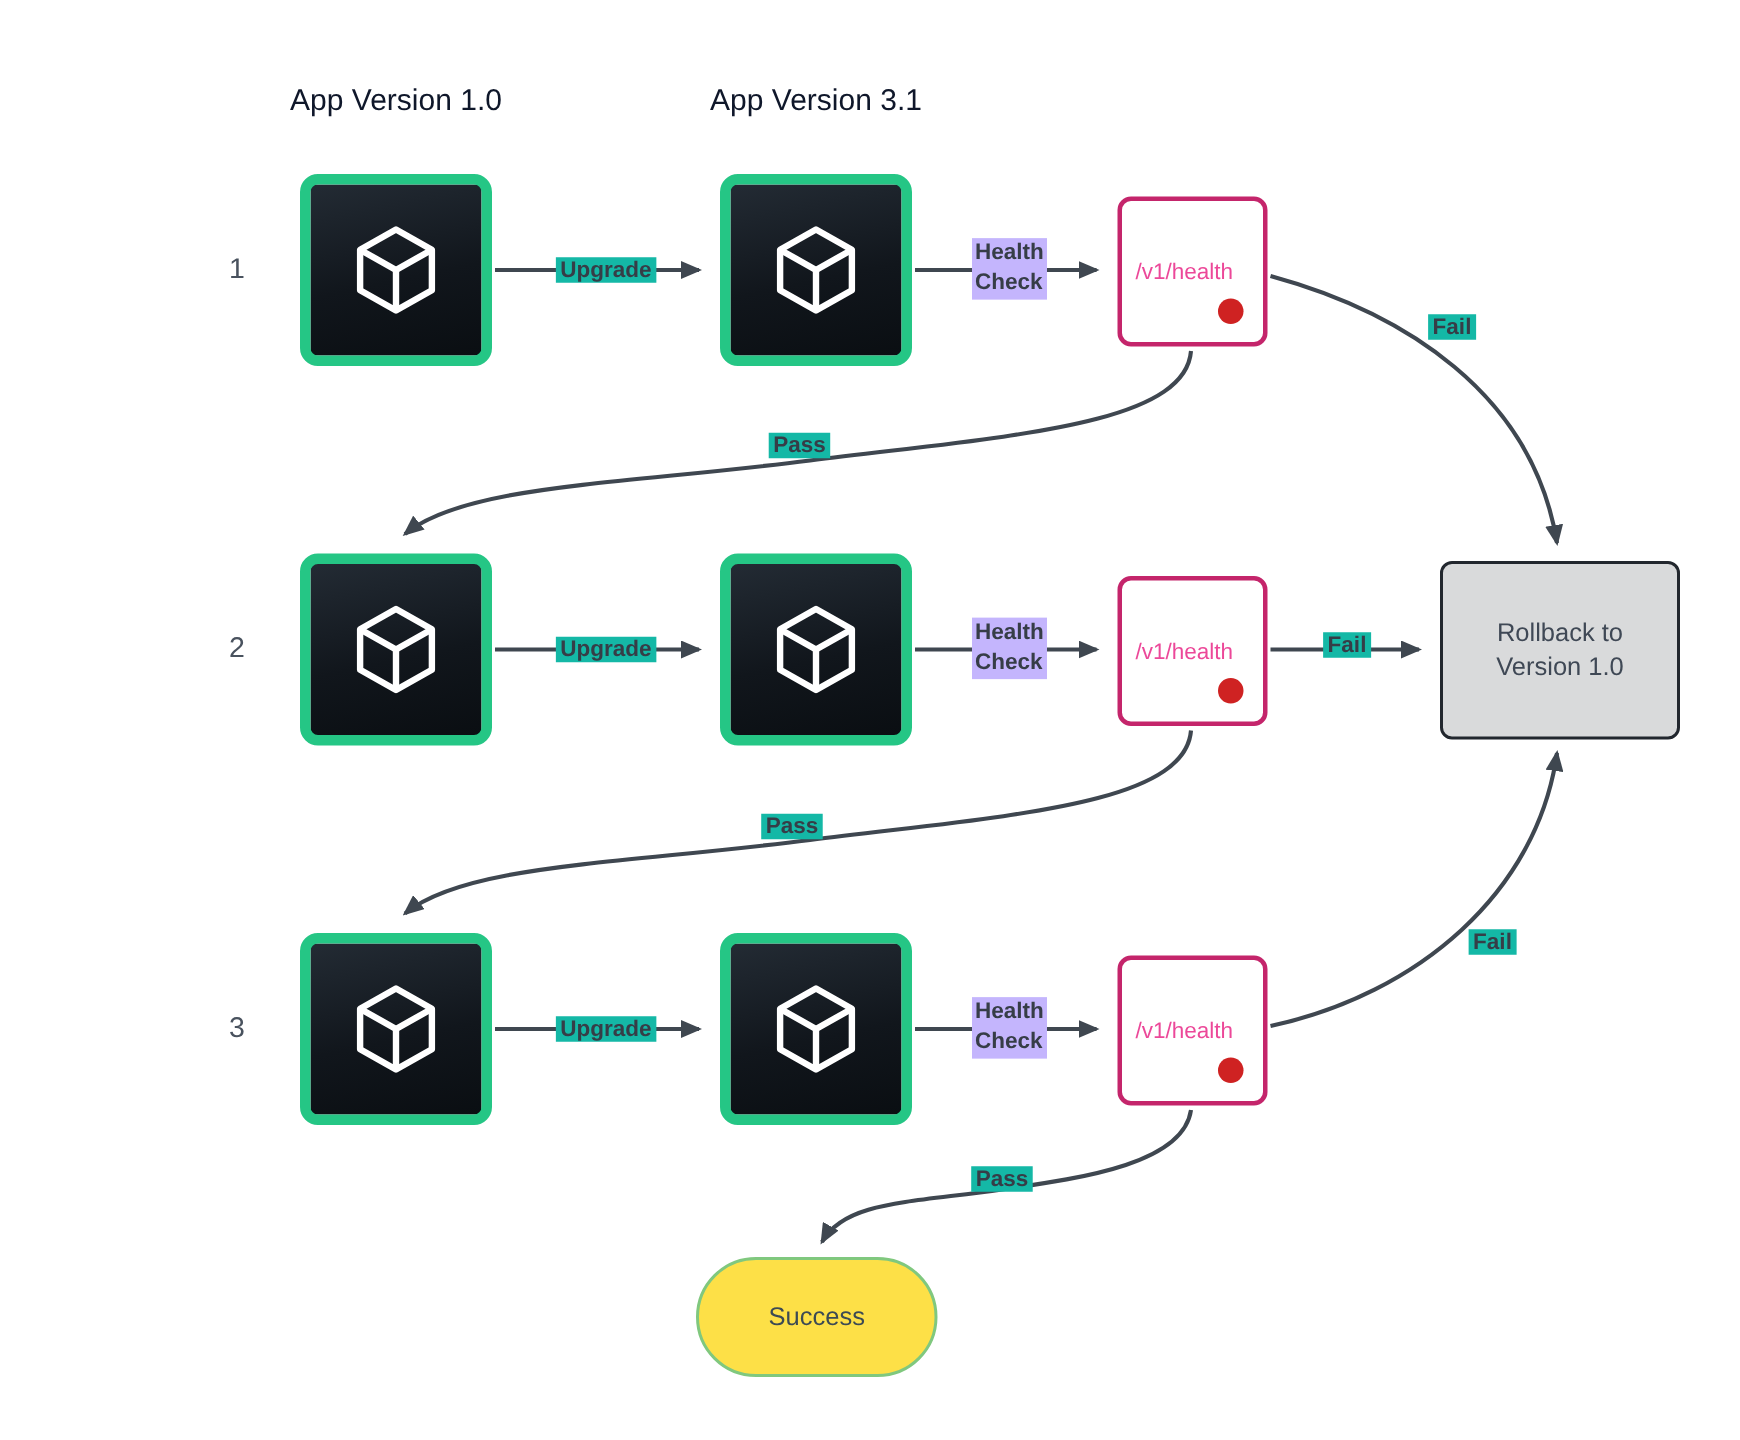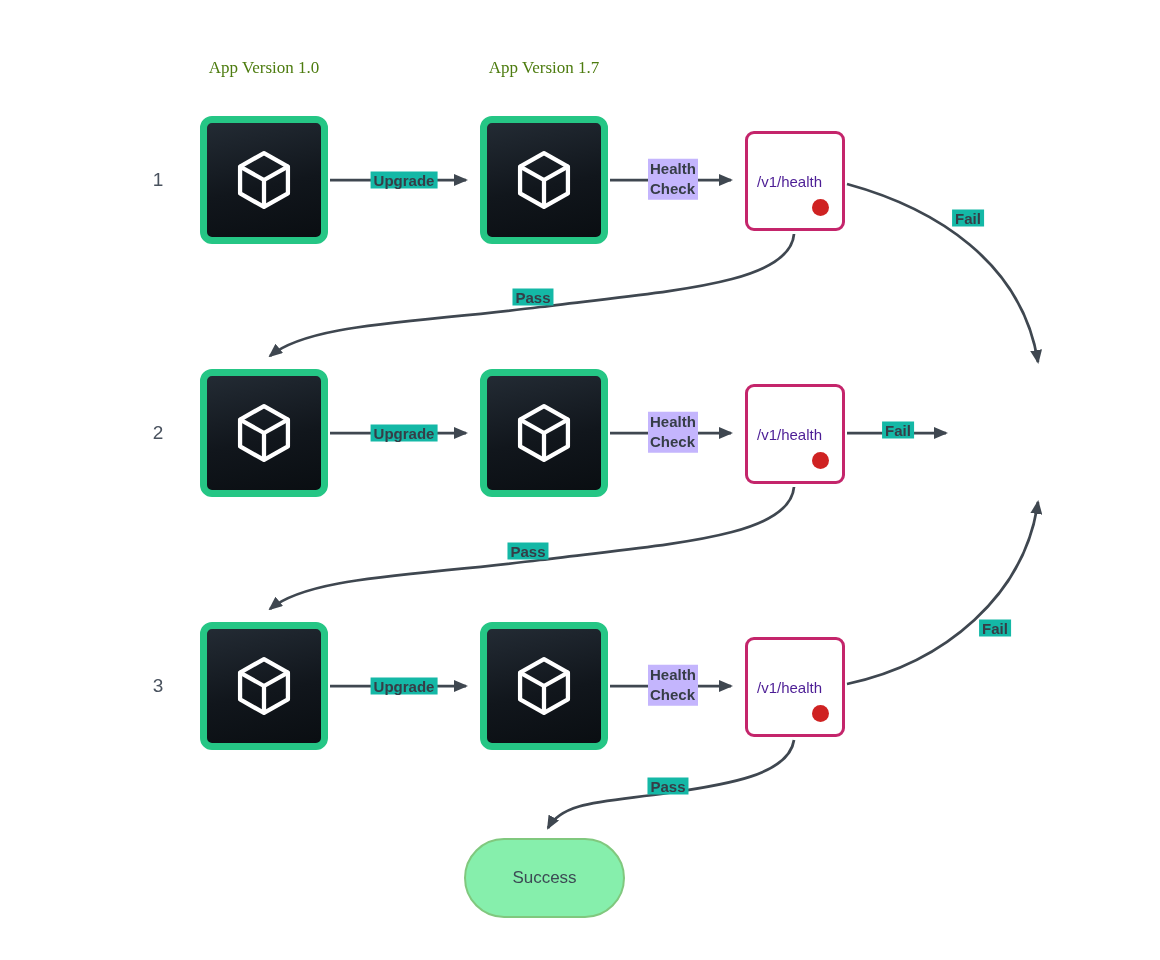--- a/index.html
+++ b/index.html
@@ -5,57 +5,57 @@
   html,body{margin:0;padding:0;}
   body{
     width:1160px;height:960px;background:#ffffff;position:relative;overflow:hidden;
     font-family:"Liberation Sans", sans-serif;
   }
   .canvas{position:absolute;inset:0;}
   svg.edges{position:absolute;left:0;top:0;pointer-events:none;}
 
   .col-header{
     position:absolute;transform:translate(-50%,-50%);
-    font-size:17px;color:#4d7c0f;white-space:nowrap;font-family:Liberation Serif, serif;
+    font-size:20px;color:#0f172a;white-space:nowrap;
   }
   .row-num{
     position:absolute;transform:translate(-50%,-50%);
     font-size:19px;color:#49525e;
   }
 
   .app-node{
     position:absolute;width:128px;height:128px;box-sizing:border-box;
     border:7px solid #25c685;border-radius:12px;
     background:linear-gradient(168deg,#232b34 0%,#11161c 55%,#0a0e12 100%);
     display:flex;align-items:center;justify-content:center;
   }
   .app-node svg{display:block;}
 
   .health-node{
     position:absolute;width:100px;height:100px;box-sizing:border-box;
     border:3px solid #c4256b;border-radius:9px;background:#ffffff;
     display:flex;align-items:center;
   }
   .endpoint{
-    padding-left:9px;font-size:15px;color:#4c1d95;white-space:nowrap;
+    padding-left:9px;font-size:15px;color:#ec4899;white-space:nowrap;
   }
   .health-dot{
     position:absolute;width:17px;height:17px;border-radius:50%;
     background:#cf2222;right:13px;bottom:12px;
   }
 
   .rollback-node{
     position:absolute;left:960px;top:374px;width:160px;height:119px;box-sizing:border-box;
     background:#d9dadb;border:2px solid #22272e;border-radius:8px;
     display:flex;align-items:center;justify-content:center;text-align:center;
     font-size:17px;color:#3f4855;padding:0 16px;line-height:1.35;
   }
   .success-node{
     position:absolute;left:464px;top:838px;width:161px;height:80px;box-sizing:border-box;
-    background:#86efac;border:2px solid #80c87e;border-radius:40px;
+    background:#fde047;border:2px solid #80c87e;border-radius:40px;
     display:flex;align-items:center;justify-content:center;
     font-size:17px;color:#3c4a54;
   }
 
   .edge-label{
     position:absolute;transform:translate(-50%,-50%);
     font-size:15px;font-weight:bold;color:#363d47;
     background:#14b8a6;padding:0 3px;white-space:nowrap;
   }
   .hc-label{
@@ -89,21 +89,21 @@
       <path d="M794 487 C 790 538, 665 544, 540 560 C 415 576, 310 576, 270 609"></path>
 
       <path d="M330 686 L466 686"></path>
       <path d="M610 686 L731 686"></path>
       <path d="M847 684 C 945 663, 1025 595, 1038 502"></path>
       <path d="M794 740 C 789 775, 725 785, 668 793 C 605 802, 563 801, 548 828"></path>
     </g>
   </svg>
 
   <div class="col-header" style="left:264px;top:68px;">App Version 1.0</div>
-  <div class="col-header" style="left:544px;top:68px;">App Version 1.7</div>
+  <div class="col-header" style="left:544px;top:68px;">App Version 3.1</div>
 
   <div class="row-num" style="left:158px;top:180px;">1</div>
   <div class="row-num" style="left:158px;top:433px;">2</div>
   <div class="row-num" style="left:158px;top:686px;">3</div>
 
   <div class="app-node" style="left:200px;top:116px;">
     <svg width="66" height="66" viewBox="0 0 24 24" stroke="#ffffff" stroke-width="1.55" fill="none" stroke-linejoin="round" stroke-linecap="round">
       <path d="M12 2.2 L20.7 7.1 V16.9 L12 21.8 L3.3 16.9 V7.1 Z"></path>
       <path d="M3.5 7.2 L12 12 L20.5 7.2"></path>
       <path d="M12 12 V21.6"></path>
@@ -167,17 +167,20 @@
   <div class="health-node" style="left:745px;top:637px;">
     <span class="endpoint">/v1/health</span>
     <span class="health-dot"></span>
   </div>
   <div class="edge-label" style="left:404px;top:686px;">Upgrade</div>
   <div class="hc-label" style="left:648px;top:685px;">Health
 Check</div>
   <div class="edge-label" style="left:995px;top:628px;">Fail</div>
   <div class="edge-label" style="left:668px;top:786px;">Pass</div>
 
+  <div class="rollback-node">
+    <span>Rollback to Version 1.0</span>
+  </div>
   <div class="success-node">
     <span>Success</span>
   </div>
 
 </div>
 
 </body></html>

